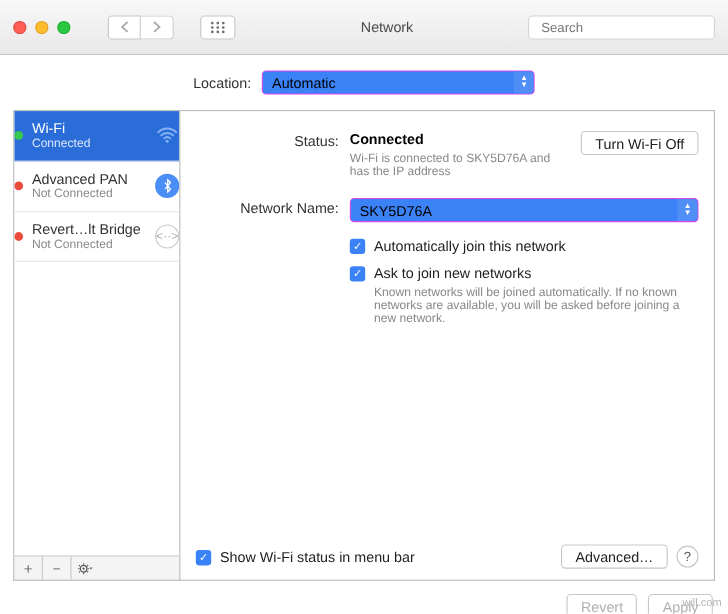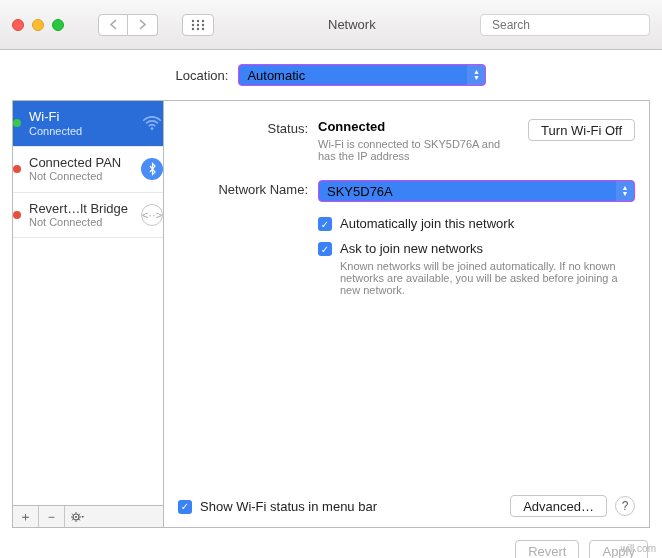--- a/index.html
+++ b/index.html
@@ -141,21 +141,21 @@
         <div class="sb-icon">
           <svg class="wifi-icon" viewBox="0 0 24 24">
               <path d="M3 9 C8 4 16 4 21 9 M6 12 C9 9 15 9 18 12 M9 15 C10.8 13.4 13.2 13.4 15 15" fill="none" stroke="#87b2f3" stroke-width="1.8" stroke-linecap="round"></path>
               <circle cx="12" cy="18" r="1.5" fill="#87b2f3"></circle>
             </svg>
         </div>
       </div>
       <div class="sb-item">
         <div class="sb-dot red"></div>
         <div class="sb-text">
-          <div class="sb-title">Connected PAN</div>
+          <div class="sb-title">Advanced PAN</div>
           <div class="sub">Not Connected</div>
         </div>
         <div class="sb-icon bt-icon">
           <svg width="9" height="14" viewBox="0 0 9 14">
               <path d="M2 4 L7 10 L4.5 12.5 L4.5 1.5 L7 4 L2 10" fill="none" stroke="#fff" stroke-width="1.2"></path>
             </svg>
         </div>
       </div>
       <div class="sb-item">
         <div class="sb-dot red"></div>

